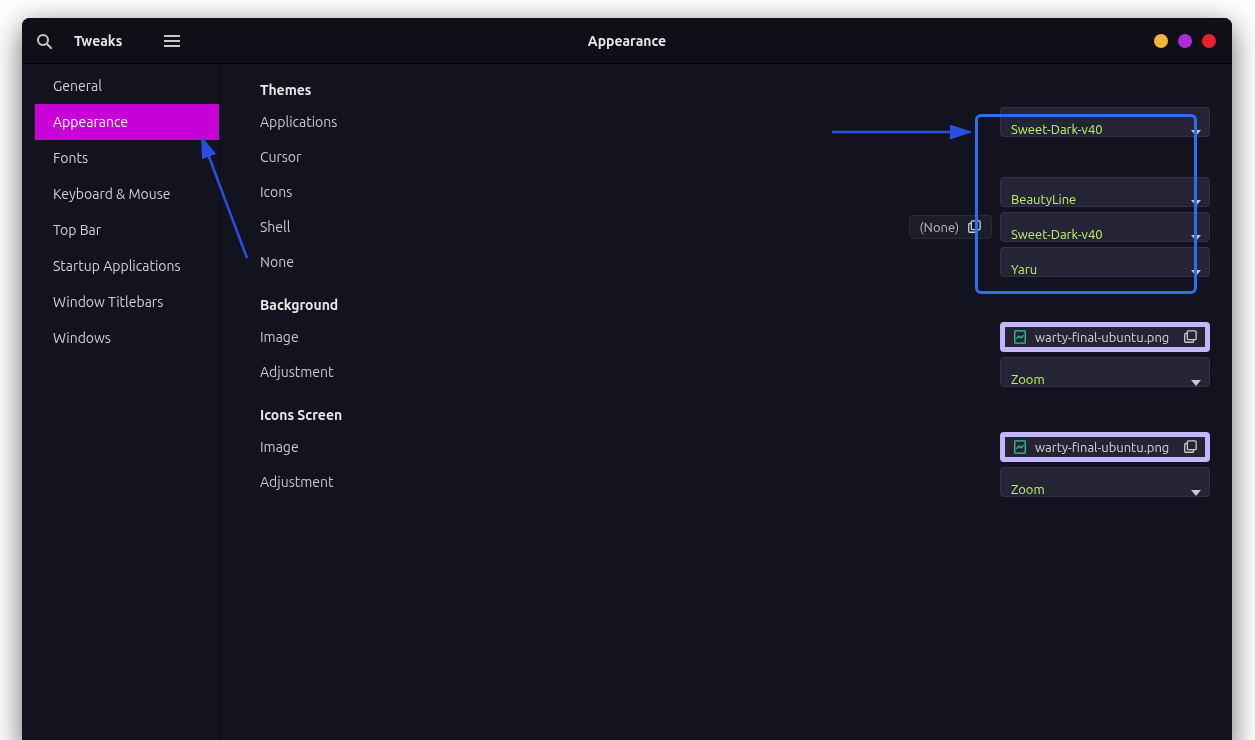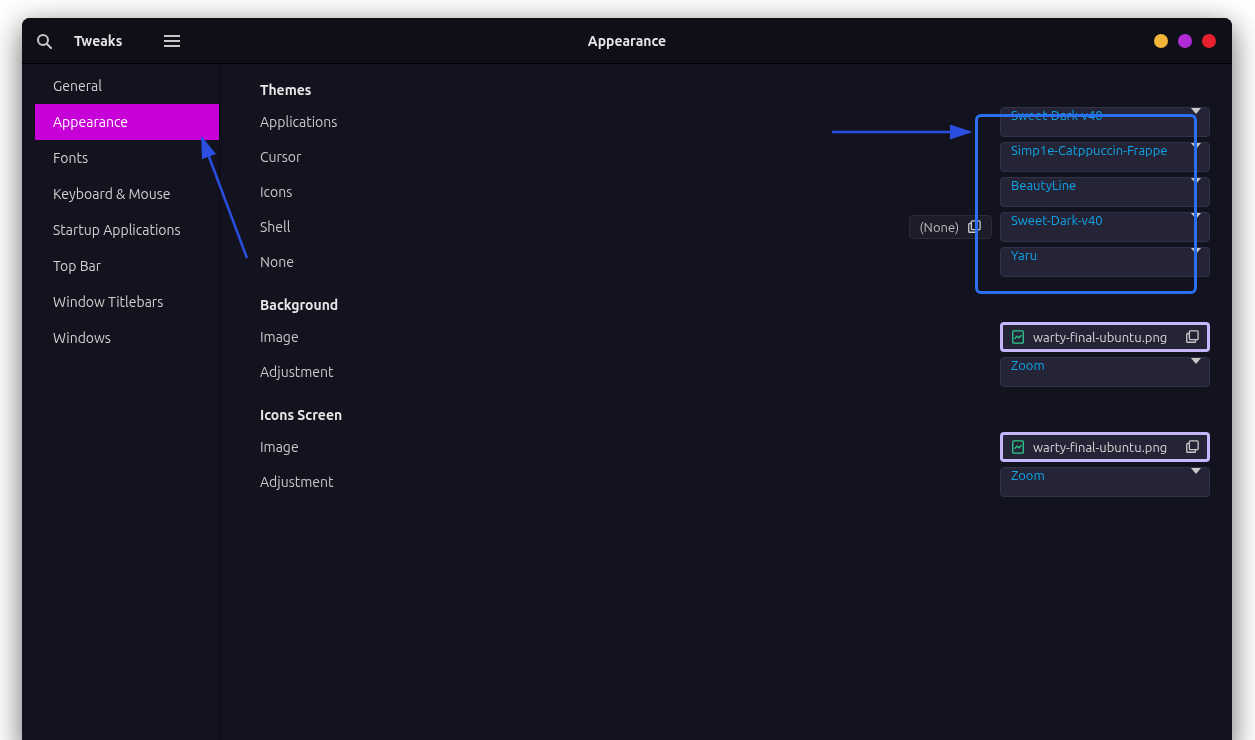--- a/index.html
+++ b/index.html
@@ -134,39 +134,39 @@
     font-size: 13px;
     margin-right: 8px;
   }
   .dropdown {
     width: 210px;
     height: 30px;
     background: #242436;
     border: 1px solid #323248;
     border-radius: 4px;
     display: flex;
-    align-items: flex-start;
+    align-items: flex-end;
     padding: 0 8px 0 10px;
-    color: #0ea5e9;
+    color: #bef264;
     font-size: 13px;
     cursor: pointer;
     position: relative;
   }
   .dropdown .dd-text { flex: 1; overflow: hidden; text-overflow: ellipsis; white-space: nowrap; }
   .dropdown .caret {
     width: 0; height: 0;
     border-left: 5px solid transparent;
     border-right: 5px solid transparent;
     border-top: 6px solid #c8c8c8;
   }
   .filebtn {
     width: 210px;
     height: 30px;
     background: #242436;
-    border: 3px solid #c4b5fd;
+    border: 5px solid #c4b5fd;
     border-radius: 4px;
     display: flex;
     align-items: center;
     padding: 0 8px 0 8px;
     color: #d6d6d6;
     font-size: 13px;
     cursor: pointer;
     gap: 8px;
   }
   .filebtn .fname { flex: 1; overflow: hidden; text-overflow: ellipsis; white-space: nowrap; }
@@ -211,46 +211,42 @@
     </div>
   </div>
 
   <div class="body">
 
     <div class="sidebar">
       <div class="side-item"><span>General</span></div>
       <div class="side-item active"><span>Appearance</span></div>
       <div class="side-item"><span>Fonts</span></div>
       <div class="side-item"><span>Keyboard &amp; Mouse</span></div>
+      <div class="side-item"><span>Top Bar</span></div>
       <div class="side-item"><span>Startup Applications</span></div>
-      <div class="side-item"><span>Top Bar</span></div>
       <div class="side-item"><span>Window Titlebars</span></div>
       <div class="side-item"><span>Windows</span></div>
     </div>
 
     <div class="content">
 
       <div class="section-title">Themes</div>
 
       <div class="row">
         <div class="row-label">Applications</div>
         <div class="row-spacer"></div>
         <div class="dropdown">
           <span class="dd-text">Sweet-Dark-v40</span>
           <span class="caret"></span>
         </div>
       </div>
 
       <div class="row">
         <div class="row-label">Cursor</div>
         <div class="row-spacer"></div>
-        <div class="dropdown">
-          <span class="dd-text">Simp1e-Catppuccin-Frappe</span>
-          <span class="caret"></span>
-        </div>
       </div>
 
       <div class="row">
         <div class="row-label">Icons</div>
         <div class="row-spacer"></div>
         <div class="dropdown">
           <span class="dd-text">BeautyLine</span>
           <span class="caret"></span>
         </div>
       </div>

